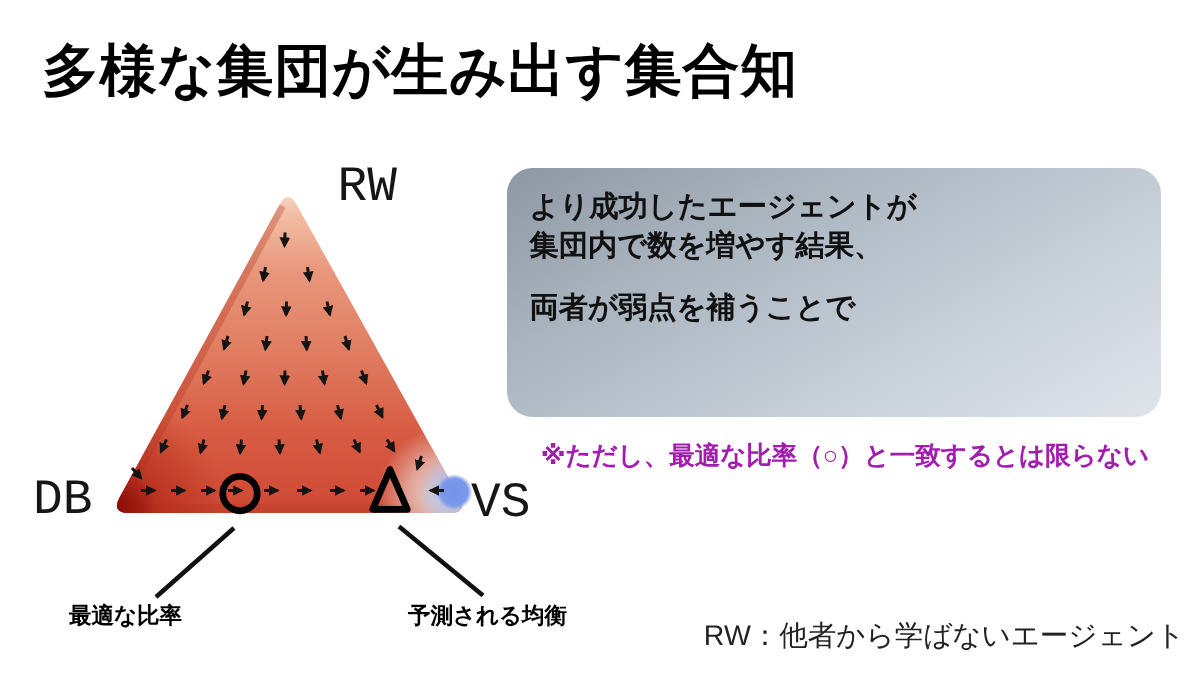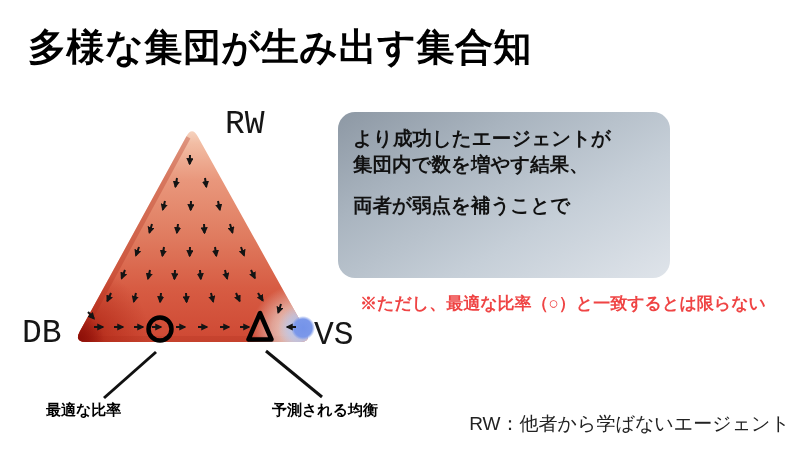--- a/index.html
+++ b/index.html
@@ -13,32 +13,32 @@
   }
   .diagram-svg{left:0;top:0;width:800px;height:450px;}
   .vertex-label{font-size:33px;color:#161616;white-space:nowrap;line-height:1;font-family:Liberation Mono, monospace;}
   .rw{left:225px;top:108px;}
   .db{left:22px;top:317px;}
   .vs{left:314px;top:319px;}
   .marker-label{font-size:15px;font-weight:bold;white-space:nowrap;}
   .optimal{left:46px;top:401px;}
   .equilibrium{left:272px;top:401px;}
   .callout-box{
-    left:338px;top:112px;width:332px;height:166px;border-radius:17px;box-sizing:border-box;
+    left:338px;top:112px;width:436px;height:166px;border-radius:17px;box-sizing:border-box;
     background:linear-gradient(150deg,#8d98a4 0%,#a9b4bf 30%,#c6cfd8 65%,#dfe4ea 100%);
     padding:13px 0 0 15px;
   }
   .callout-line{
     font-size:19.5px;font-weight:bold;line-height:26px;white-space:nowrap;color:#111;
   }
   .callout-spacer{height:15px;}
   .red-text{color:#e8150a;}
   .ref-mark{font-size:0.68em;vertical-align:super;font-weight:bold;}
   .footnote{
-    left:360px;top:292px;width:406px;text-align:right;font-size:17px;font-weight:bold;white-space:nowrap;color:#ef4444;font-family:Liberation Mono, monospace;
+    left:360px;top:292px;width:406px;text-align:right;font-size:17px;font-weight:bold;white-space:nowrap;color:#a21caf;
   }
   .legend{
     left:460px;top:411px;width:330px;text-align:right;font-size:19px;color:#222;white-space:nowrap;
   }
 </style>
 </head>
 <body>
 
 <div class="slide">
 

